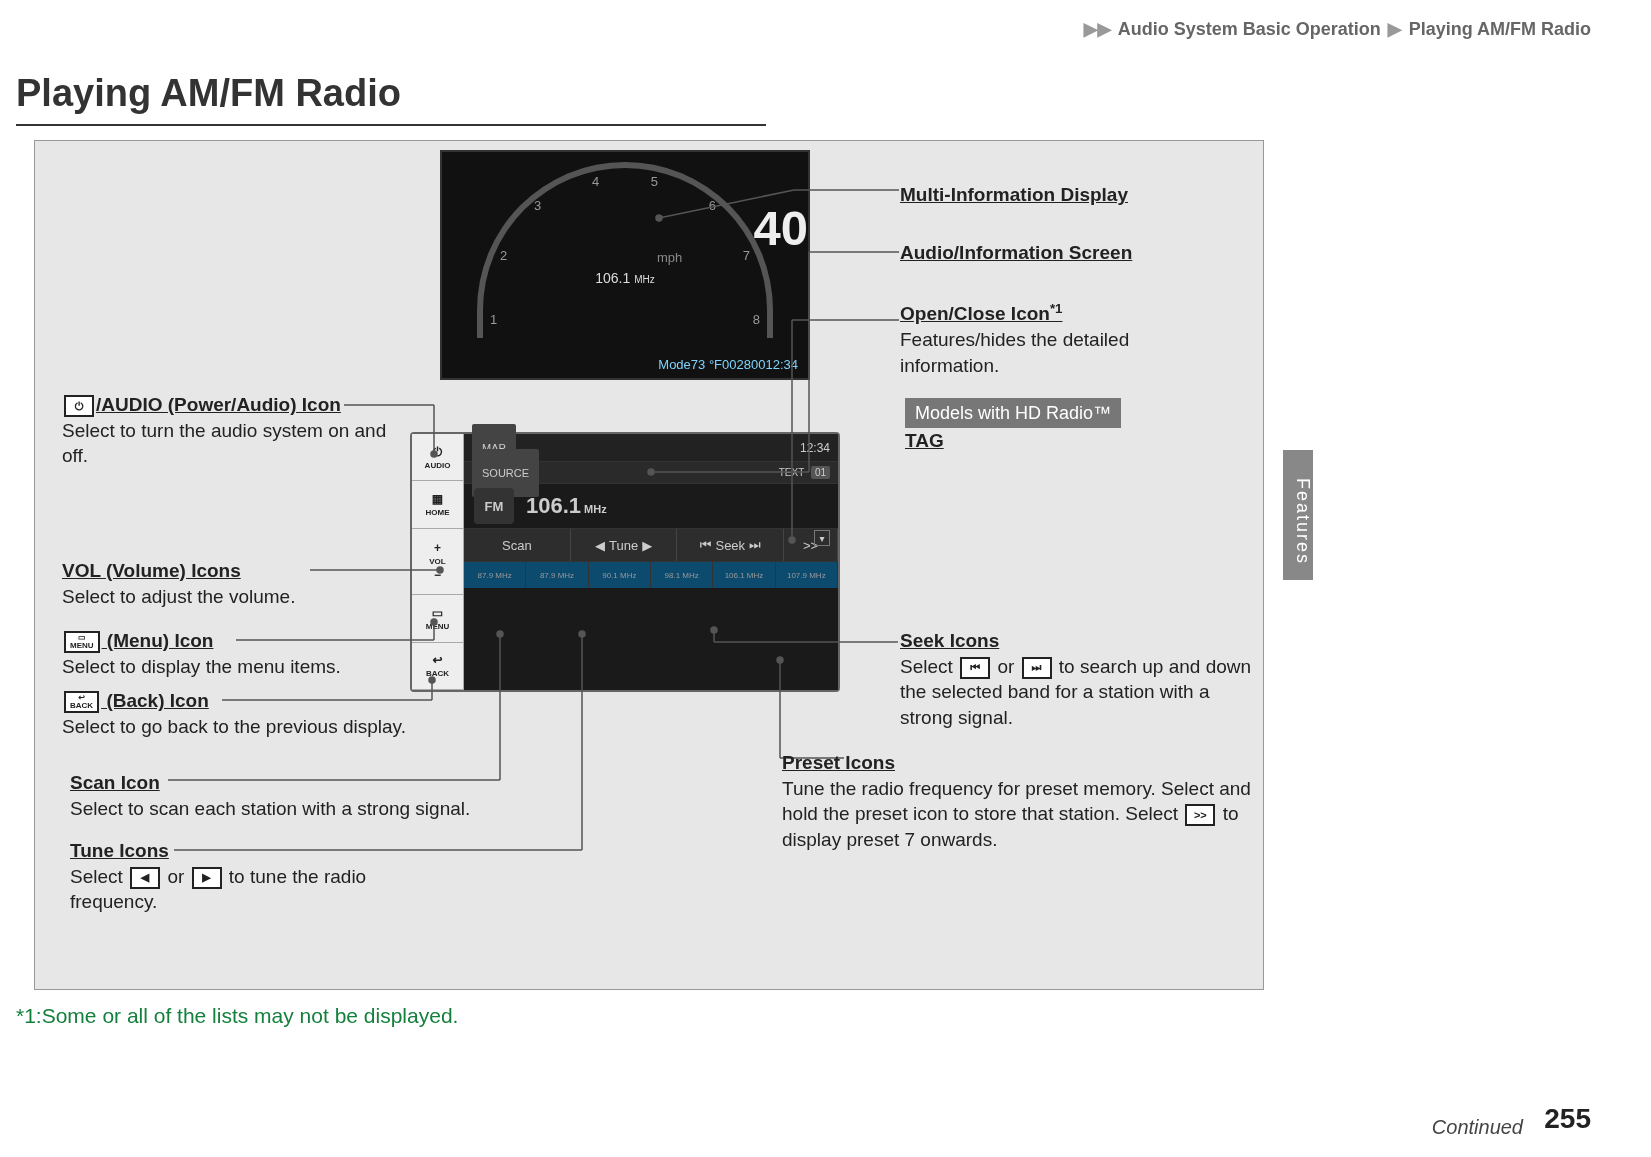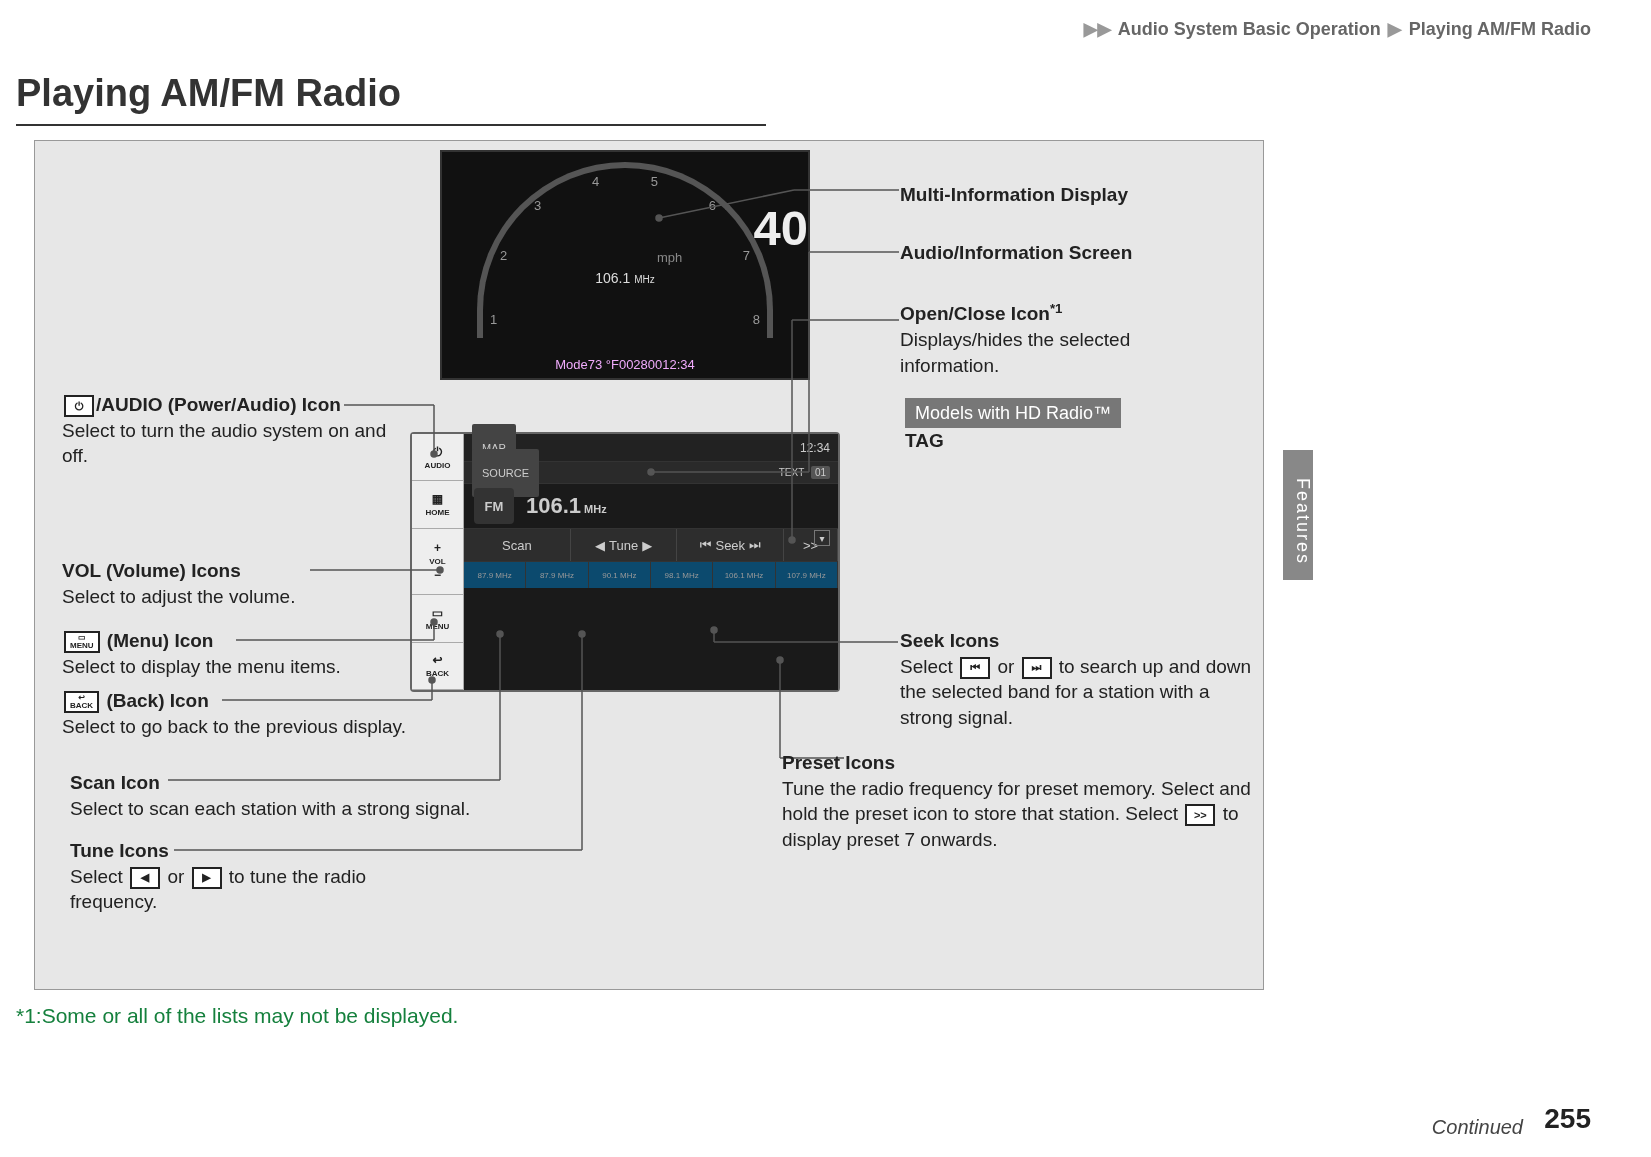--- a/index.html
+++ b/index.html
@@ -90,22 +90,22 @@
     position: absolute;
     top: 118px;
     left: 0; right: 0;
     text-align: center;
     font-size: 14px;
     color: #ddd;
   }
   .mid .tick { position: absolute; font-size: 13px; color: #999; }
   .mid .bottombar {
     position: absolute; bottom: 6px; left: 10px; right: 10px;
-    font-size: 13px; color: #f0abfc;
-    display: flex; justify-content: center;
+    font-size: 13px; color: #7dd3fc;
+    display: flex; justify-content: flex-end;
   }
   
   .ais {
     position: absolute;
     top: 432px;
     left: 410px;
     width: 430px;
     height: 260px;
     background: #ddd;
     border: 2px solid #666;
@@ -167,21 +167,21 @@
     height: 16px;
     border: 1px solid #777;
     display: flex;
     align-items: center;
     justify-content: center;
     font-size: 10px;
   }
 
   
   .lbl { position: absolute; font-size: 19px; color: #222; line-height: 1.35; }
-  .lbl b, .lbl .bold { font-weight: 700; }
+  .lbl b, .lbl .bold { font-weight: 700; text-decoration: underline; }
   .inline-icon {
     display: inline-flex;
     align-items: center;
     justify-content: center;
     border: 2px solid #222;
     height: 22px;
     min-width: 30px;
     padding: 0 4px;
     font-size: 11px;
     font-weight: 700;
@@ -406,21 +406,21 @@
 </div>
 
 <div class="lbl" style="top:182px;left:900px">
   <b>Multi-Information Display</b>
 </div>
 <div class="lbl" style="top:240px;left:900px">
   <b>Audio/Information Screen</b>
 </div>
 <div class="lbl" style="top:300px;left:900px;width:330px">
   <b><span>Open/Close Icon</span><span class="sup">*1</span></b><br>
-  <span>Displays/hides the selected information.</span>
+  <span>Features/hides the detailed information.</span>
 </div>
 
 <div class="lbl" style="top:398px;left:905px;width:360px">
   <span class="badge-hd">Models with HD Radio™</span><br>
   <b>TAG</b><br>
 </div>
 
 <div class="lbl" style="top:628px;left:900px;width:360px">
   <b>Seek Icons</b><br>
   <span>Select </span>

